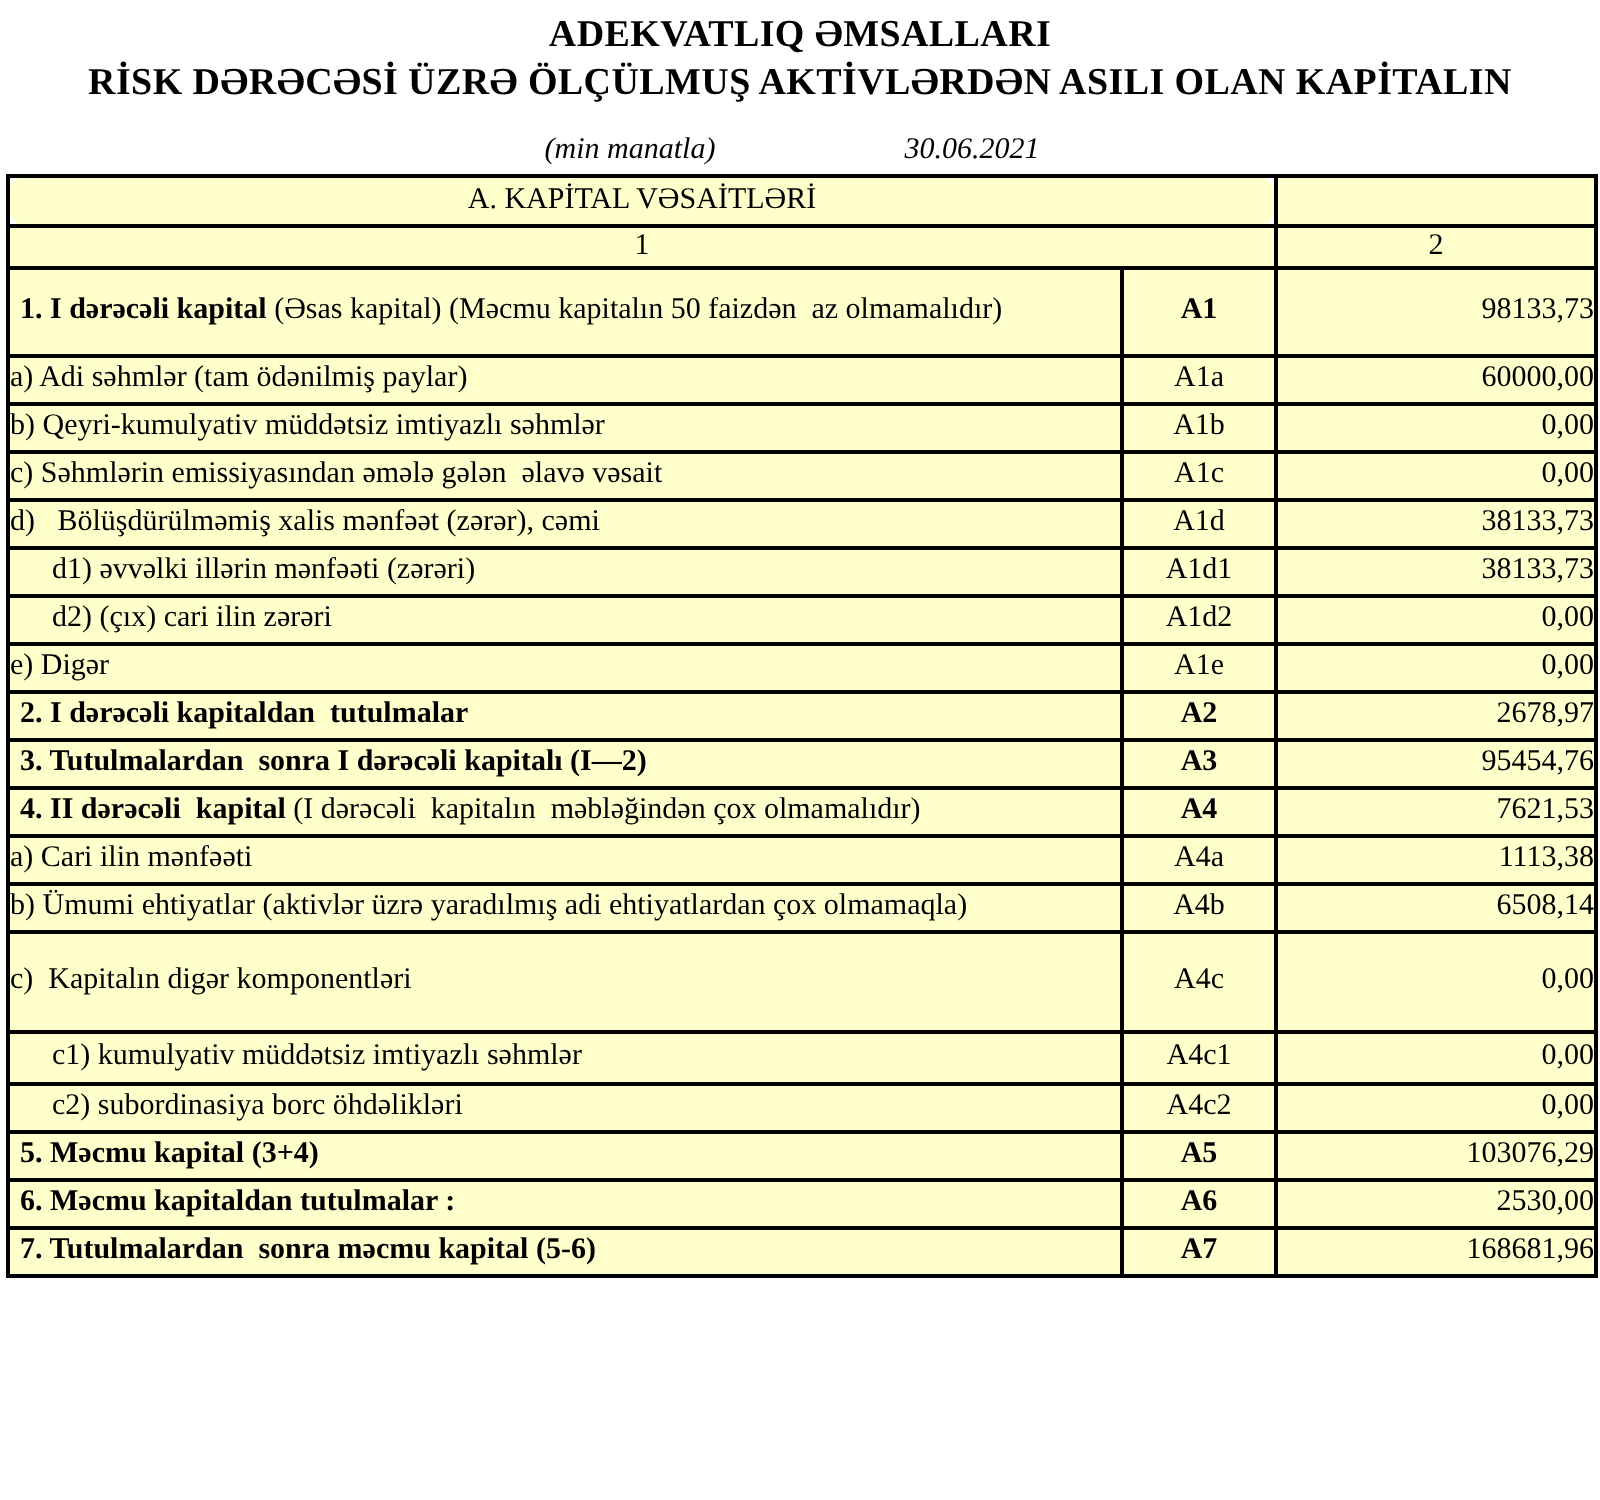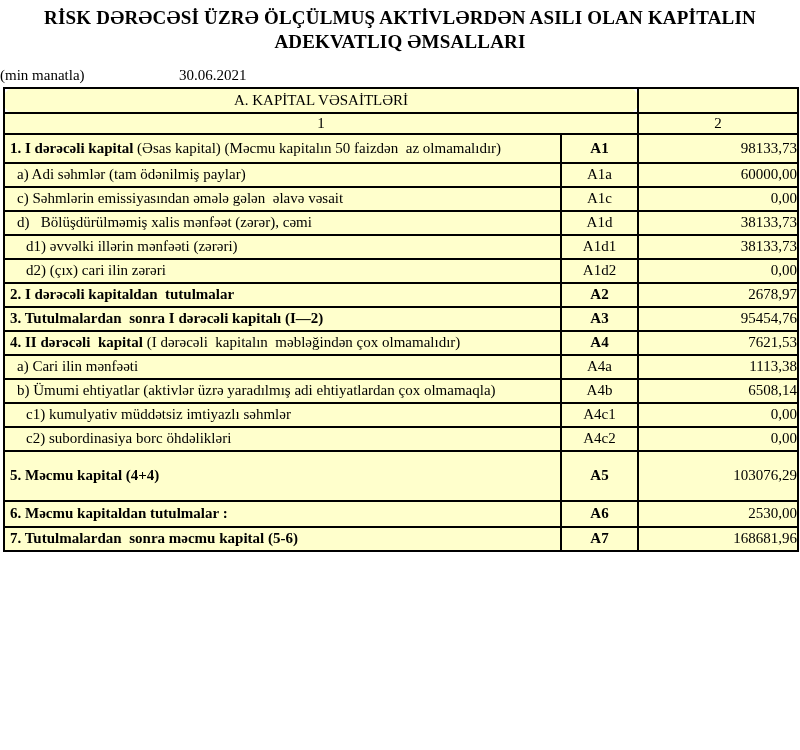--- a/index.html
+++ b/index.html
@@ -18,22 +18,23 @@
   .title {
     text-align: center;
     font-weight: bold;
     font-size: 19px;
     line-height: 1.28;
     padding-top: 6px;
     letter-spacing: 0.2px;
   }
   .meta {
     display: flex;
-    justify-content: flex-start;
+    justify-content: center;
     align-items: baseline;
+    font-style: italic;
     font-size: 15px;
     margin: 12px 8px 3px 0;
   }
   .meta .unit-note { margin-right: 0; }
   .meta .report-date {
     min-width: 162px;
     text-align: right;
   }
   table.captable {
     border-collapse: collapse;
@@ -62,40 +63,40 @@
     text-align: center;
     height: 19px;
   }
   td.label {
     text-align: left;
     white-space: pre-wrap;
     padding-right: 4px;
     line-height: 1.15;
   }
   td.label.i0 { padding-left: 5px; }
-  td.label.i1 { padding-left: 12px; }
+  td.label.i1 { }
   td.label.i2 { padding-left: 21px; margin-top: 46px; }
   td.code { text-align: center; }
   td.value { text-align: right; padding-right: 5px; }
   tbody tr { height: 24px; }
-  tbody tr:nth-child(1)  { height: 29px; }
+  tbody tr:nth-child(1)  { height: 44px; }
   tbody tr:nth-child(14) { height: 50px; margin-top: 48px; }
   tbody tr:nth-child(15) { height: 26px; }
   tbody tr.major td.code,
   tbody tr.major strong { font-weight: bold; }
   strong { font-weight: normal; }
 </style>
 </head>
 <body>
 
 <div class="page">
 
   <div class="title">
+    <div>ADEKVATLIQ ƏMSALLARI</div>
     <div>RİSK DƏRƏCƏSİ ÜZRƏ ÖLÇÜLMUŞ AKTİVLƏRDƏN ASILI OLAN KAPİTALIN</div>
-    <div>ADEKVATLIQ ƏMSALLARI</div>
   </div>
 
   <div class="meta">
     <span class="unit-note">(min manatla)</span>
     <span class="report-date">30.06.2021</span>
   </div>
 
   <table class="captable">
     <colgroup>
       <col style="width:557px">
@@ -118,20 +119,25 @@
     <td class="code">A1</td>
     <td class="value">98133,73</td>
   </tr>
 
   <tr>
     <td class="label i1"><span class="t1">a) Adi səhmlər (tam ödənilmiş paylar)</span><strong class="t2"></strong><span class="t3"></span></td>
     <td class="code">A1a</td>
     <td class="value">60000,00</td>
   </tr>
 
+  <tr>
+    <td class="label i1"><span class="t1">b) Qeyri-kumulyativ müddətsiz imtiyazlı səhmlər</span><strong class="t2"></strong><span class="t3"></span></td>
+    <td class="code">A1b</td>
+    <td class="value">0,00</td>
+  </tr>
 
   <tr>
     <td class="label i1"><span class="t1">c) Səhmlərin emissiyasından əmələ gələn  əlavə vəsait</span><strong class="t2"></strong><span class="t3"></span></td>
     <td class="code">A1c</td>
     <td class="value">0,00</td>
   </tr>
 
   <tr>
     <td class="label i1"><span class="t1">d)   Bölüşdürülməmiş xalis mənfəət (zərər), cəmi</span><strong class="t2"></strong><span class="t3"></span></td>
     <td class="code">A1d</td>
@@ -144,20 +150,25 @@
     <td class="value">38133,73</td>
   </tr>
 
   <tr>
     <td class="label i2"><span class="t1">d2) </span><strong class="t2">(çıx)</strong><span class="t3"> cari ilin zərəri</span></td>
     <td class="code">A1d2</td>
     <td class="value">0,00</td>
   </tr>
 
 
+  <tr>
+    <td class="label i1"><span class="t1">e) Digər</span><strong class="t2"></strong><span class="t3"></span></td>
+    <td class="code">A1e</td>
+    <td class="value">0,00</td>
+  </tr>
 
   <tr class="major">
     <td class="label i0"><span class="t1"></span><strong class="t2">2. I dərəcəli kapitaldan  tutulmalar</strong><span class="t3"></span></td>
     <td class="code">A2</td>
     <td class="value">2678,97</td>
   </tr>
 
   <tr class="major">
     <td class="label i0"><span class="t1"></span><strong class="t2">3. Tutulmalardan  sonra I dərəcəli kapitalı (I—2)</strong><span class="t3"></span></td>
     <td class="code">A3</td>
@@ -175,36 +186,41 @@
     <td class="code">A4a</td>
     <td class="value">1113,38</td>
   </tr>
 
   <tr>
     <td class="label i1"><span class="t1">b) Ümumi ehtiyatlar (aktivlər üzrə yaradılmış adi ehtiyatlardan çox olmamaqla)</span><strong class="t2"></strong><span class="t3"></span></td>
     <td class="code">A4b</td>
     <td class="value">6508,14</td>
   </tr>
 
+  <tr>
+    <td class="label i1"><span class="t1">c)  Kapitalın digər komponentləri</span><strong class="t2"></strong><span class="t3"></span></td>
+    <td class="code">A4c</td>
+    <td class="value">0,00</td>
+  </tr>
 
   <tr>
     <td class="label i2"><span class="t1">c1) kumulyativ müddətsiz imtiyazlı səhmlər</span><strong class="t2"></strong><span class="t3"></span></td>
     <td class="code">A4c1</td>
     <td class="value">0,00</td>
   </tr>
 
   <tr>
     <td class="label i2"><span class="t1">c2) subordinasiya borc öhdəlikləri</span><strong class="t2"></strong><span class="t3"></span></td>
     <td class="code">A4c2</td>
     <td class="value">0,00</td>
   </tr>
 
 
   <tr class="major">
-    <td class="label i0"><span class="t1"></span><strong class="t2">5. Məcmu kapital (4+4)</strong><span class="t3"></span></td>
+    <td class="label i0"><span class="t1"></span><strong class="t2">5. Məcmu kapital (3+4)</strong><span class="t3"></span></td>
     <td class="code">A5</td>
     <td class="value">103076,29</td>
   </tr>
 
   <tr class="major">
     <td class="label i0"><span class="t1"></span><strong class="t2">6. Məcmu kapitaldan tutulmalar :</strong><span class="t3"></span></td>
     <td class="code">A6</td>
     <td class="value">2530,00</td>
   </tr>
 

